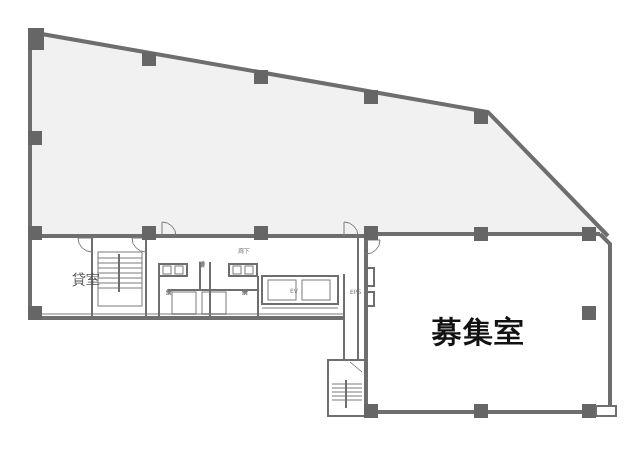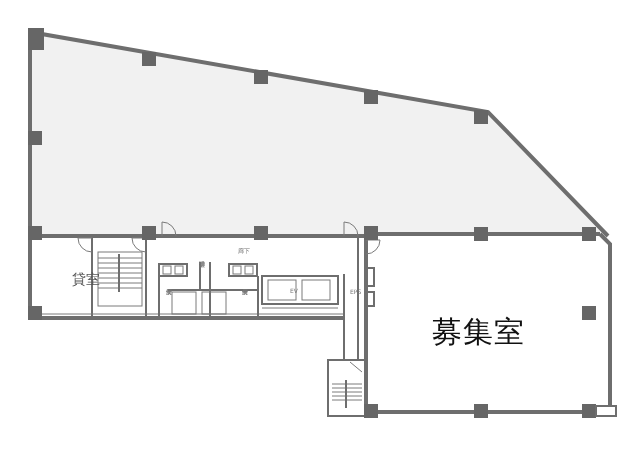--- a/index.html
+++ b/index.html
@@ -2,21 +2,21 @@
 <html><head>
 <meta charset="utf-8">
 <style>
   html, body { margin:0; padding:0; background:#ffffff; }
   body { width:640px; height:449px; overflow:hidden; position:relative; font-family:"DejaVu Sans", sans-serif; }
   #plan { position:absolute; left:0; top:0; width:640px; height:449px; }
   .wall { stroke:#6e6e6e; stroke-width:4; fill:none; stroke-linejoin:miter; }
   .thin { stroke:#6e6e6e; stroke-width:2; fill:none; }
   .hair { stroke:#7a7a7a; stroke-width:1; fill:none; }
   .col { fill:#666666; }
-  .lbl-big { position:absolute; font-size:30px; color:#111111; font-family:"DejaVu Sans", sans-serif; letter-spacing:1px; }
+  .lbl-big { position:absolute; font-size:30px; color:#111111; font-family:"DejaVu Sans", sans-serif; letter-spacing:1px;font-weight:bold; }
   .lbl-med { position:absolute; font-size:14px; color:#555555; font-family:"DejaVu Sans", sans-serif; }
   .lbl-tiny { position:absolute; font-size:6px; color:#777777; font-family:"DejaVu Sans", sans-serif; }
   .vert { writing-mode:vertical-rl; }
 </style>
 </head>
 <body>
 
 <svg id="plan" viewBox="0 0 640 449" xmlns="http://www.w3.org/2000/svg">
 
   <polygon points="30,32 488,112 608,236 30,236" fill="#f1f1f1"></polygon>

